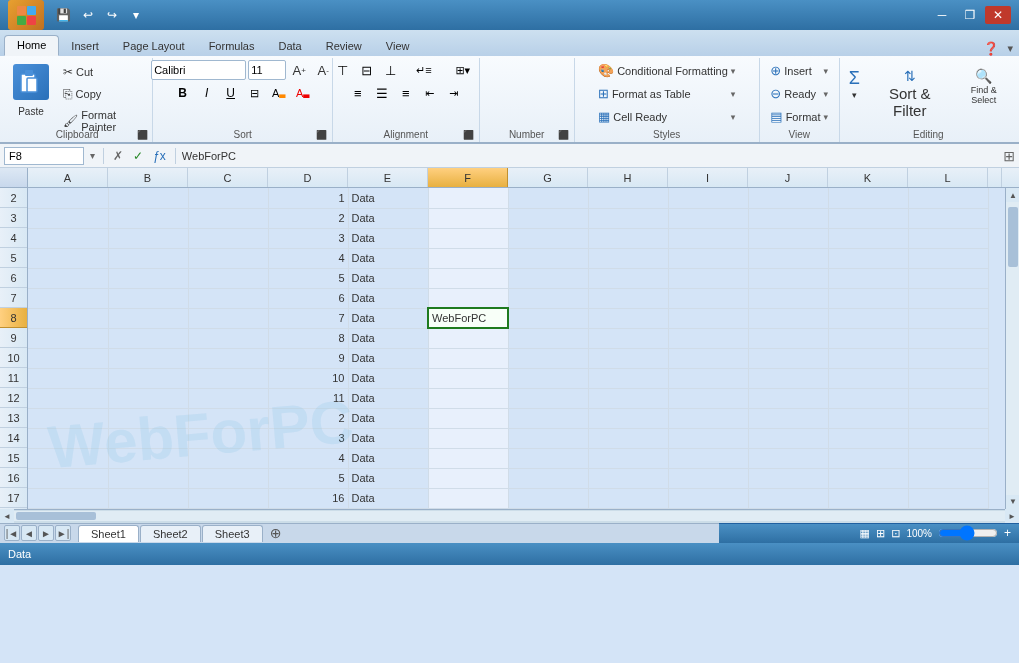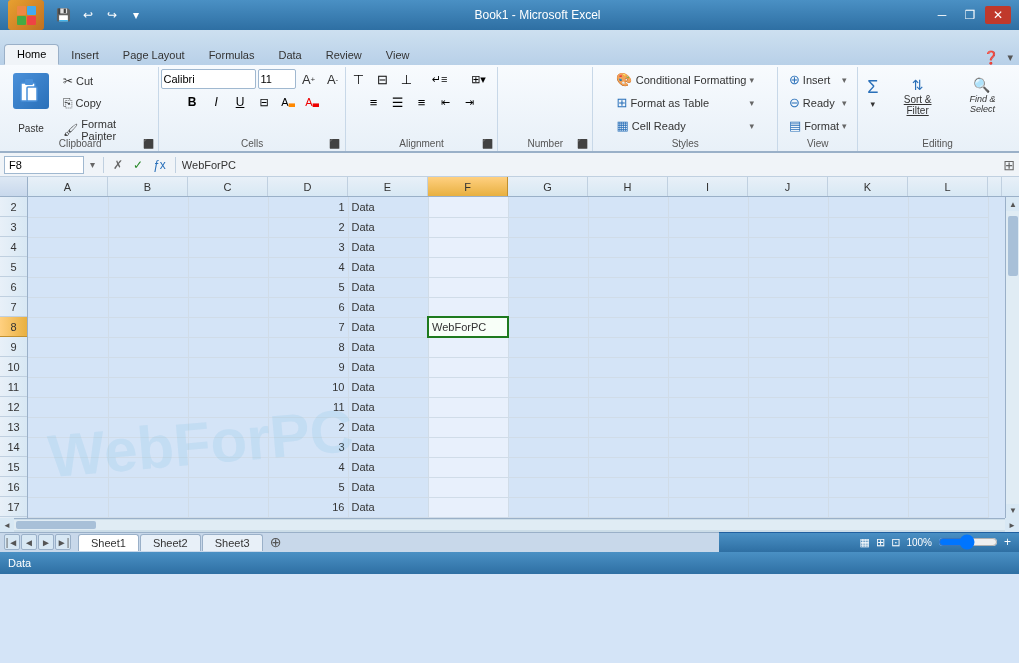--- a/index.html
+++ b/index.html
@@ -20,21 +20,21 @@
     .title-bar-right { display: flex; align-items: center; gap: 2px; }
     .office-btn { width: 36px; height: 30px; background: linear-gradient(135deg, #e8a030, #c07020); border-radius: 3px; display: flex; align-items: center; justify-content: center; color: white; font-weight: bold; font-size: 14px; margin-right: 6px; }
     .quick-access { display: flex; gap: 4px; align-items: center; }
     .qa-btn { width: 20px; height: 20px; background: none; border: none; cursor: pointer; color: white; font-size: 12px; display: flex; align-items: center; justify-content: center; }
     .win-btn { width: 26px; height: 18px; display: flex; align-items: center; justify-content: center; font-size: 12px; color: white; cursor: pointer; border-radius: 2px; }
     .win-btn.close { background: #c0392b; }
 
     
     .ribbon-tabs {
       background: linear-gradient(180deg, #cde0f0 0%, #b8d0e8 100%);
-      height: 35px;
+      height: 26px;
       display: flex;
       align-items: flex-end;
       padding-left: 4px;
       border-bottom: none;
     }
     .ribbon-tab {
       padding: 3px 12px 4px;
       font-size: 11px;
       cursor: pointer;
       border-radius: 4px 4px 0 0;
@@ -87,21 +87,21 @@
     }
 
     
     .clipboard-group .ribbon-group-content { flex-direction: row; align-items: stretch; }
     .paste-btn {
       display: flex; flex-direction: column; align-items: center; justify-content: flex-start;
       padding: 3px 6px;
       cursor: pointer;
       border-radius: 3px;
       border: 1px solid transparent;
-      gap: 14px;
+      gap: 6px;
     }
     .paste-icon { width: 36px; height: 36px; background: linear-gradient(135deg, #4a90d9, #2a70b9); border-radius: 3px; display: flex; align-items: center; justify-content: center; color: white; font-size: 18px; }
     .clipboard-right { display: flex; flex-direction: column; gap: 2px; padding-top: 2px; }
     .small-ribbon-btn {
       display: flex; align-items: center; gap: 3px;
       padding: 2px 4px; cursor: pointer; border-radius: 2px;
       border: 1px solid transparent; font-size: 11px; color: #333;
     }
     .small-icon { font-size: 12px; }
 
@@ -310,21 +310,20 @@
           <rect x="12" y="12" width="9" height="9" fill="#e44" rx="1"></rect>
         </svg>
     </div>
     <div class="quick-access">
       <button class="qa-btn" title="Save">💾</button>
       <button class="qa-btn" title="Undo">↩</button>
       <button class="qa-btn" title="Redo">↪</button>
       <button class="qa-btn">▾</button>
     </div>
   </div>
-  <div class="title-bar-center">Book1 - Microsoft Excel</div>
   <div class="title-bar-right">
     <div class="win-btn">─</div>
     <div class="win-btn">❐</div>
     <div class="win-btn close">✕</div>
   </div>
 </div>
 
 <div class="ribbon-tabs">
   <div class="ribbon-tab active">Home</div>
   <div class="ribbon-tab">Insert</div>
@@ -382,21 +381,21 @@
       </div>
       <div class="font-row">
         <div class="font-btn bold">B</div>
         <div class="font-btn italic">I</div>
         <div class="font-btn underline">U</div>
         <div class="font-btn" style="font-size:11px;">⊟</div>
         <div class="font-btn" style="font-size:11px;">A<span style="font-size:8px;color:#f80;">▃</span></div>
         <div class="font-btn" style="font-size:11px;color:#e00;">A<span style="font-size:8px;color:#e00;">▃</span></div>
       </div>
     </div>
-    <div class="ribbon-group-label">Cells</div>
+    <div class="ribbon-group-label">Sort</div>
     <span style="position:absolute;bottom:2px;right:4px;font-size:9px;color:#666;cursor:pointer;">⬛</span>
   </div>
 
   <div class="ribbon-group align-group" style="min-width:120px;">
     <div class="ribbon-group-content" style="flex-direction:column;gap:3px;">
       <div class="align-row">
         <div class="align-btn">⊤</div>
         <div class="align-btn">⊟</div>
         <div class="align-btn">⊥</div>
         <div class="align-btn" style="font-size:11px;width:40px;">↵≡</div>
@@ -463,27 +462,27 @@
 
   <div class="ribbon-group editing-group" style="min-width:120px;">
     <div class="ribbon-group-content" style="flex-direction:row;gap:4px;align-items:flex-start;padding-top:4px;">
       <div class="editing-btn">
         <span class="editing-icon">Σ</span>
         <span style="font-size:9px;">▾</span>
       </div>
       <div style="display:flex;flex-direction:column;align-items:center;gap:2px;">
         <div class="editing-btn" style="flex-direction:column;">
           <span style="font-size:14px;color:#2a70b9;">⇅</span>
-          <span style="font-size:10px;text-align:center;text-decoration:underline;">Sort &amp; Filter</span>
+          <span style="font-size:15px;text-align:center;">Sort &amp; Filter</span>
         </div>
       </div>
       <div style="display:flex;flex-direction:column;align-items:center;gap:2px;">
         <div class="editing-btn" style="flex-direction:column;">
           <span style="font-size:14px;color:#2a70b9;">🔍</span>
-          <span style="font-size:9px;text-align:center;font-style:italic;">Find &amp; Select</span>
+          <span style="font-size:9px;text-align:center;">Find &amp; Select</span>
         </div>
       </div>
     </div>
     <div class="ribbon-group-label">Editing</div>
   </div>
 
 </div>
 
 <div class="formula-bar">
   <div class="name-box">F8</div>

